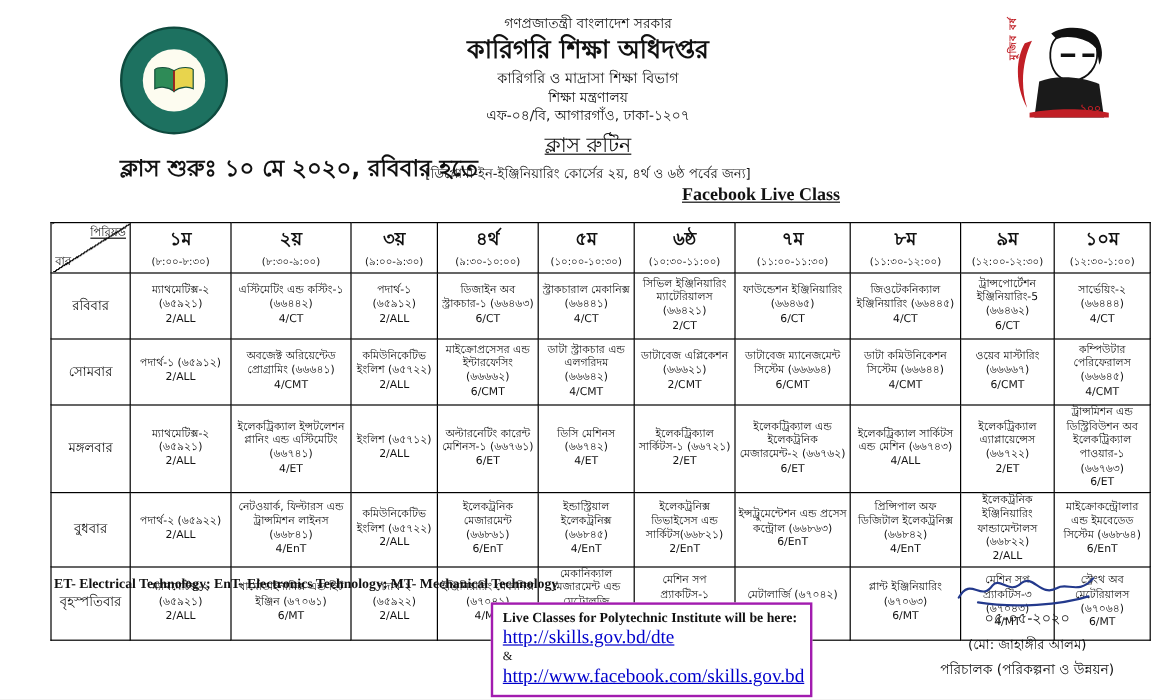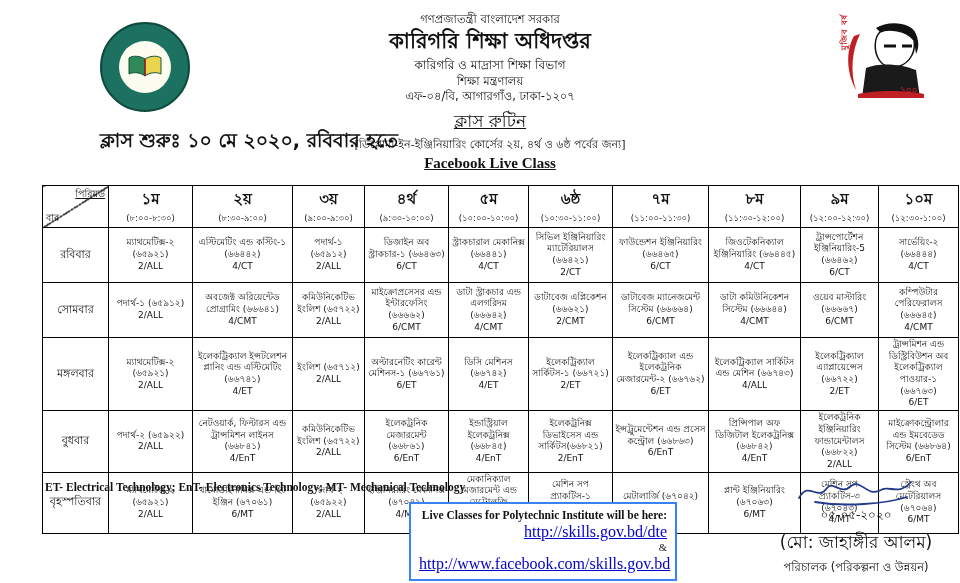--- a/index.html
+++ b/index.html
@@ -20,46 +20,46 @@
   .mujib-logo{position:absolute;left:836px;top:20px;width:96px;height:80px;background:#fff;}
   .mujib-text{position:absolute;left:2px;top:30px;color:#c11f26;font-size:8px;font-weight:bold;
               transform:rotate(-90deg);transform-origin:left top;letter-spacing:1px;}
   .mujib-100{position:absolute;left:64px;bottom:2px;color:#c11f26;font-size:9px;font-weight:bold;}
   
   .start-note{position:absolute;left:100px;top:126px;width:320px;font-size:19px;font-weight:bold;}
   .routine-title{position:absolute;left:280px;top:108px;width:420px;text-align:center;
                  font-size:17px;font-weight:normal;text-decoration:underline;}
   .course-note{position:absolute;left:280px;top:136px;width:420px;text-align:center;
                font-size:11px;font-weight:normal;}
-  .fb-live{position:absolute;left:280px;top:155px;width:420px;text-align:center;
+  .fb-live{position:absolute;left:280px;top:155px;width:420px;text-align:right;
            font-family:"Liberation Serif", serif;font-size:15px;font-weight:bold;text-decoration:underline;}
   
   table.routine{position:absolute;left:42px;top:185px;width:916px;border-collapse:collapse;table-layout:fixed;}
   table.routine th, table.routine td{border:1px solid #000;padding:1px 2px;text-align:center;vertical-align:middle;}
   th.corner{position:relative;height:30px;
             background:linear-gradient(to bottom right,transparent calc(50% - 0.6px),#000 calc(50% - 0.6px),#000 calc(50% + 0.6px),transparent calc(50% + 0.6px));}
   .c-top{position:absolute;right:3px;top:1px;font-size:9.5px;font-weight:normal;text-decoration:underline;}
   .c-bottom{position:absolute;left:3px;bottom:1px;font-size:9.5px;font-weight:normal;}
   .period-cell{font-weight:normal;}
   .pname{font-size:15px;font-weight:bold;}
   .ptime{font-size:8.5px;}
   td.day-cell{font-size:11px;height:52px;}
   td.subject-cell{font-size:9px;line-height:1.3;white-space:pre-line;}
   
   .legend{position:absolute;left:45px;top:480px;font-family:"Liberation Serif", serif;
           font-weight:bold;font-size:11.5px;line-height:1.35;}
-  .live-box{position:absolute;left:409px;top:502px;width:248px;border:2px solid #3b82f6;
-            text-align:right;padding:5px 8px 6px 8px;background:#fff;}
+  .live-box{position:absolute;left:409px;top:502px;width:248px;border:2px solid #a21caf;
+            text-align:left;padding:5px 8px 6px 8px;background:#fff;}
   .live-box .lb-title{font-family:"Liberation Serif", serif;font-weight:bold;font-size:11.5px;}
   .live-box a{font-family:"Liberation Serif", serif;font-size:16px;color:#0000cc;text-decoration:underline;display:block;margin-top:2px;}
   .live-box .amp{font-family:"Liberation Serif", serif;font-size:10.5px;margin-top:1px;}
   .sign-block{position:absolute;left:768px;top:476px;width:176px;text-align:center;}
   .sign-svg{display:block;margin:0 auto;}
   .sign-date{font-size:12px;margin-top:0px;}
-  .sign-name{font-size:17px;margin-top:3px;}
+  .sign-name{font-size:11px;margin-top:3px;}
   .sign-desig{font-size:11.5px;margin-top:2px;text-align:center;}
 </style>
 </head>
 <body>
 
 <div class="page">
 
   <div class="dte-logo">
     <div class="dte-inner">
       <svg width="36" height="24" viewBox="0 0 36 24">

